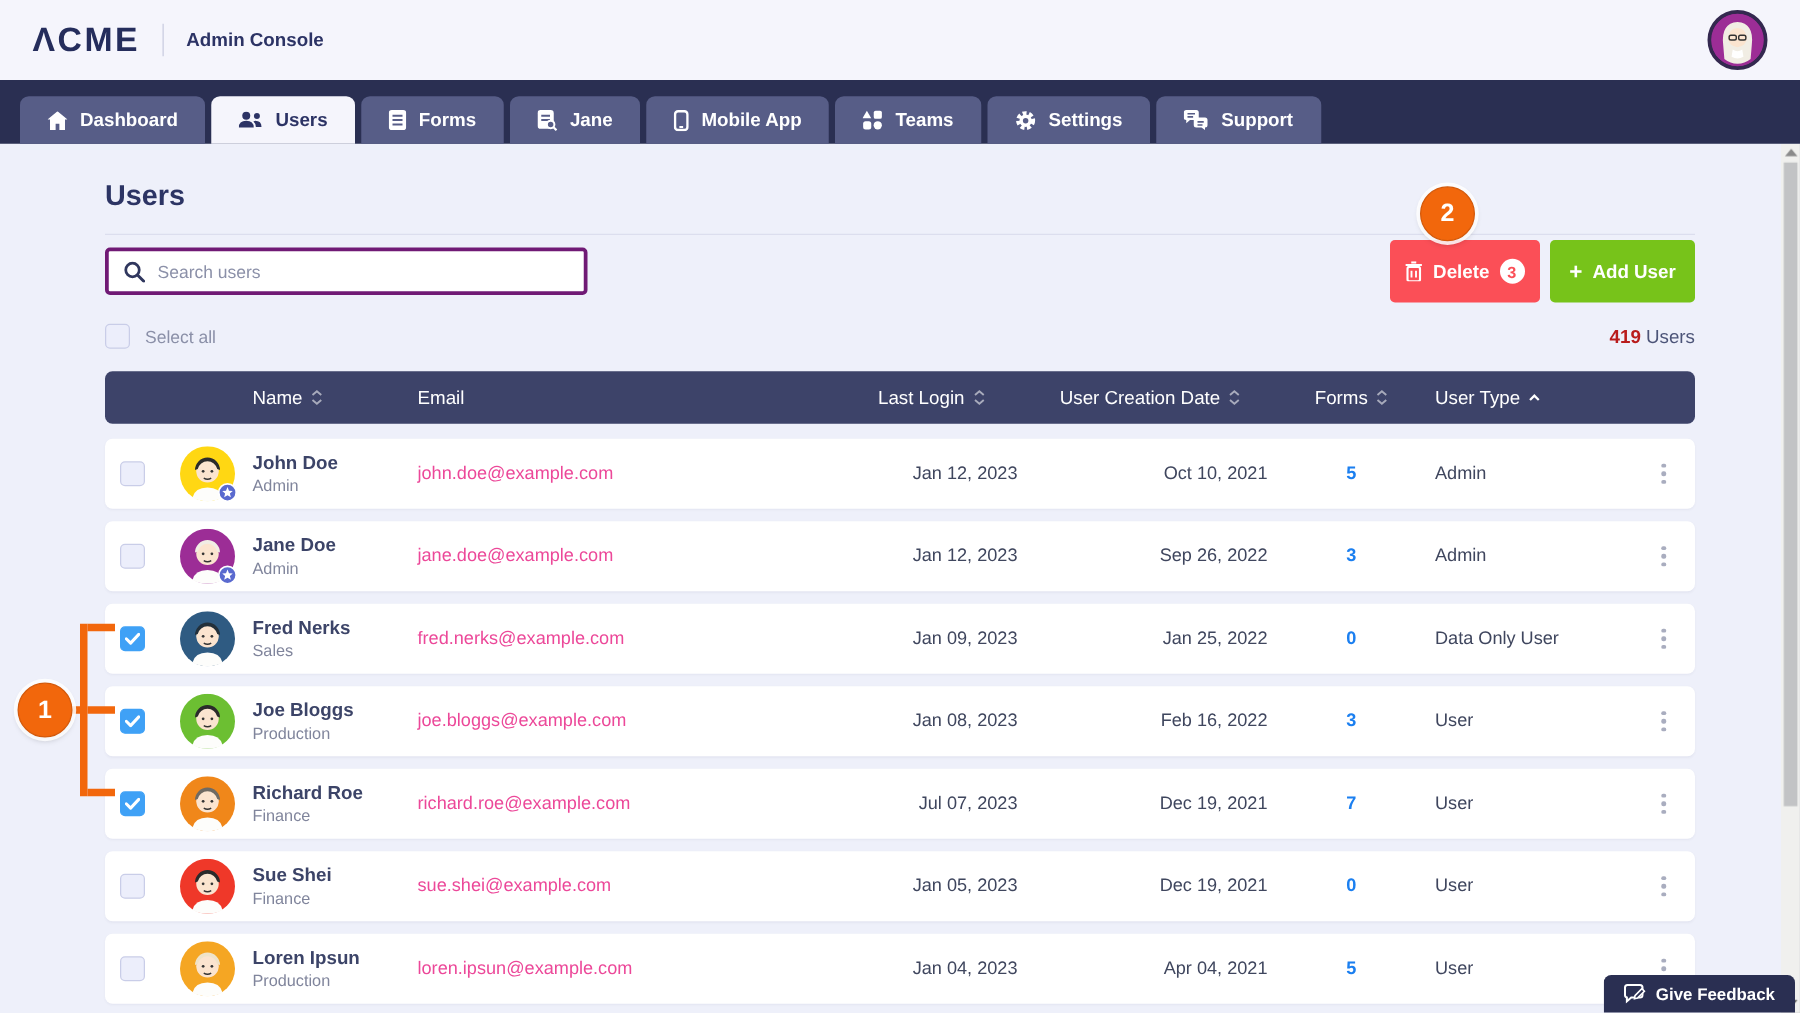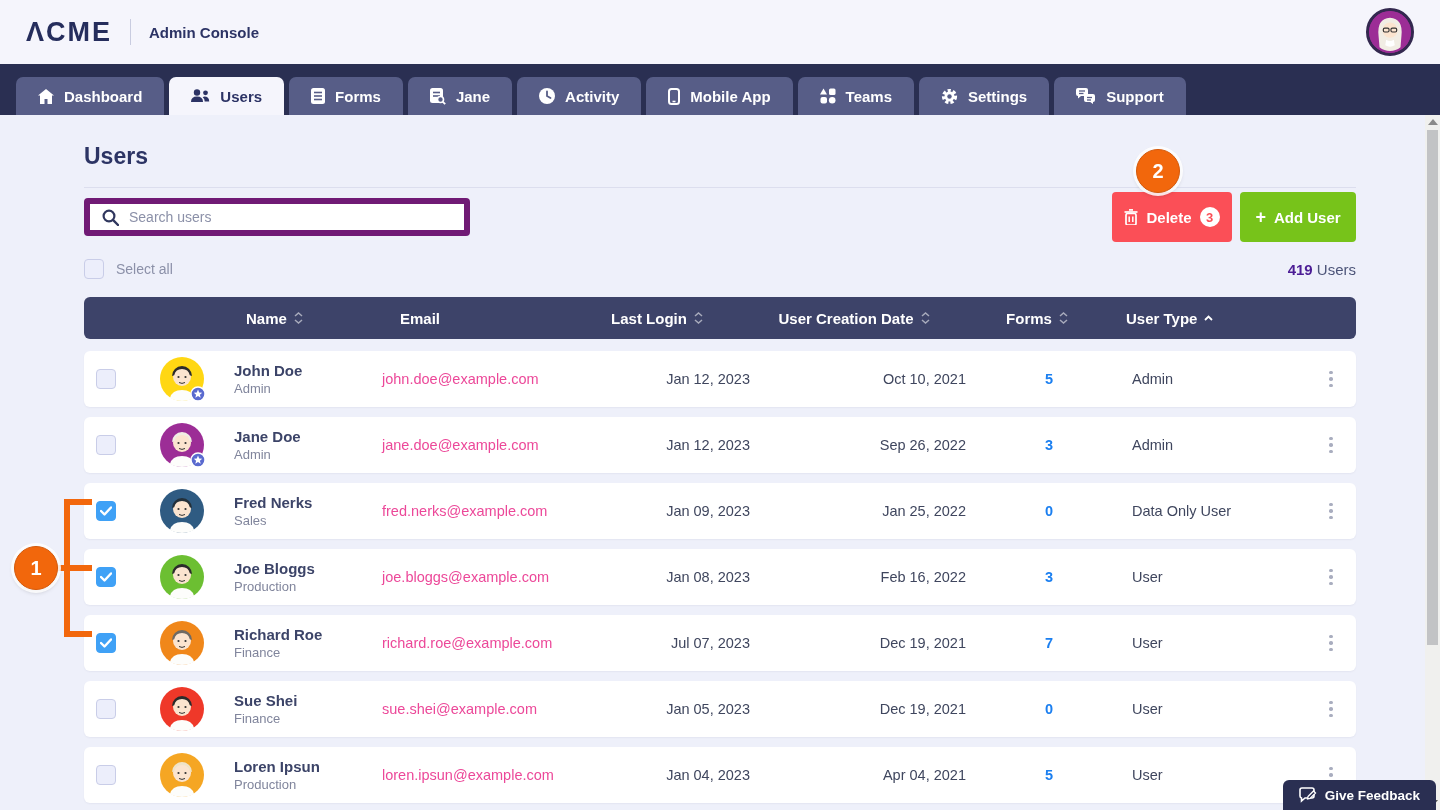--- a/index.html
+++ b/index.html
@@ -22,47 +22,47 @@
   .nav-tab.active svg * { stroke:#2c3365; }
   .nav-tab.active svg .f { fill:#2c3365; stroke:none; }
   .nav-tab svg .f { fill:#fff; stroke:none; }
 
   
   .content { padding:28px 84px 0 84px; }
   .page-title { font-size:23px; font-weight:bold; color:#2c3464; height:34px; }
   .title-divider { height:1px; background:#dcdeee; margin-top:10px; }
 
   .toolbar { margin-top:10px; display:flex; align-items:center; height:38px; }
-  .search-box { width:386px; height:38px; background:#fff; border:6px solid #701a75; border-radius:4px; display:flex; align-items:center; padding:0 12px; gap:10px; }
+  .search-box { width:386px; height:38px; background:#fff; border:3px solid #701a75; border-radius:4px; display:flex; align-items:center; padding:0 12px; gap:10px; }
   .search-box input { border:none; outline:none; flex:1; font-size:14px; color:#343c63; font-family:"Liberation Sans",sans-serif; background:transparent; }
   .search-box input::placeholder { color:#8b90a8; }
   .toolbar-spacer { flex:1; }
   .btn { height:50px; border:none; border-radius:4px; display:flex; align-items:center; justify-content:center; gap:8px; font-size:15px; font-weight:bold; color:#fff; cursor:pointer; font-family:"Liberation Sans",sans-serif; }
   .btn-delete { background:#fb4f57; width:120px; position:relative; }
   .delete-badge { width:20px; height:20px; border-radius:50%; background:#fff; color:#fb4f57; font-size:13px; font-weight:bold; display:flex; align-items:center; justify-content:center; }
   .btn-add { background:#77c31a; width:116px; margin-left:8px; }
   .plus-glyph { font-size:18px; font-weight:bold; }
 
   .select-row { margin-top:22px; display:flex; align-items:center; height:22px; }
   .select-all-label { margin-left:12px; font-size:14px; color:#8b90a8; }
   .user-count { margin-left:auto; font-size:15px; color:#4c5478; }
-  .user-count b { color:#4c1d95; }
+  .user-count b { color:#b91c1c; }
 
   
   .tgrid { display:grid; grid-template-columns:46px 72px 132px 1fr 150px 200px 110px 170px 50px; align-items:center; }
-  .table-header { margin-top:17px; height:42px; background:#3d4369; border-radius:6px; color:#fff; font-size:15px; font-weight:bold;gap:22px; }
+  .table-header { margin-top:17px; height:42px; background:#3d4369; border-radius:6px; color:#fff; font-size:15px; font-weight:normal; }
   .th { display:flex; align-items:center; gap:7px; }
   .th.right { justify-content:center; padding-right:12px; }
   .th.center { justify-content:center; }
   .sort-icon { display:flex; flex-direction:column; gap:2px; align-items:center; }
   .sort-icon svg { display:block; }
   .sort-dim { opacity:.55; }
 
   .rows-wrap { }
-  .table-row { margin-top:10px; height:56px; background:#fff; border-radius:6px; box-shadow:0 1px 2px rgba(60,65,110,0.06);gap:16px; }
+  .table-row { margin-top:10px; height:56px; background:#fff; border-radius:6px; box-shadow:0 1px 2px rgba(60,65,110,0.06); }
   .rows-wrap .table-row:first-child { margin-top:12px; }
   .cell-check { padding-left:12px; }
   .checkbox { width:20px; height:20px; border-radius:4px; background:#eceefb; border:1px solid #c9cde8; cursor:pointer; display:flex; align-items:center; justify-content:center; }
   .checkbox.checked { background:#3fa1f6; border-color:#3fa1f6; }
   .checkbox svg { display:none; }
   .checkbox.checked svg { display:block; }
   .avatar-cell { display:flex; justify-content:center; }
   .avatar { width:44px; height:44px; position:relative; }
   .avatar svg { display:block; }
   .name-cell .uname { font-size:15px; color:#3c4468; font-weight:bold; }
@@ -154,29 +154,20 @@
             <line x1="3" y1="8" x2="10" y2="8"></line>
           </g>
           <circle cx="10.5" cy="11.5" r="3" fill="#575d87" stroke="#fff" stroke-width="1.6"></circle>
           <line x1="12.8" y1="13.8" x2="15.2" y2="16.2" stroke="#fff" stroke-width="1.8"></line>
         </svg>
       </span>
     <span>Jane</span>
   </div>
   <div class="nav-tab">
     <span class="ticon">
-        <svg width="16" height="16" viewBox="0 0 16 16">
-          <circle class="f" cx="8" cy="8" r="8"></circle>
-          <polyline points="8,3.5 8,8 11.5,10" fill="none" stroke="#575d87" stroke-width="1.8" stroke-linecap="round"></polyline>
-        </svg>
-      </span>
-    <span>Activity</span>
-  </div>
-  <div class="nav-tab">
-    <span class="ticon">
         <svg width="12" height="17" viewBox="0 0 12 17">
           <rect x="1" y="1" width="10" height="15" rx="2.5" fill="none" stroke="#fff" stroke-width="2"></rect>
           <line x1="4.5" y1="13.5" x2="7.5" y2="13.5" stroke="#fff" stroke-width="1.6"></line>
         </svg>
       </span>
     <span>Mobile App</span>
   </div>
   <div class="nav-tab">
     <span class="ticon">
         <svg width="16" height="16" viewBox="0 0 16 16">

